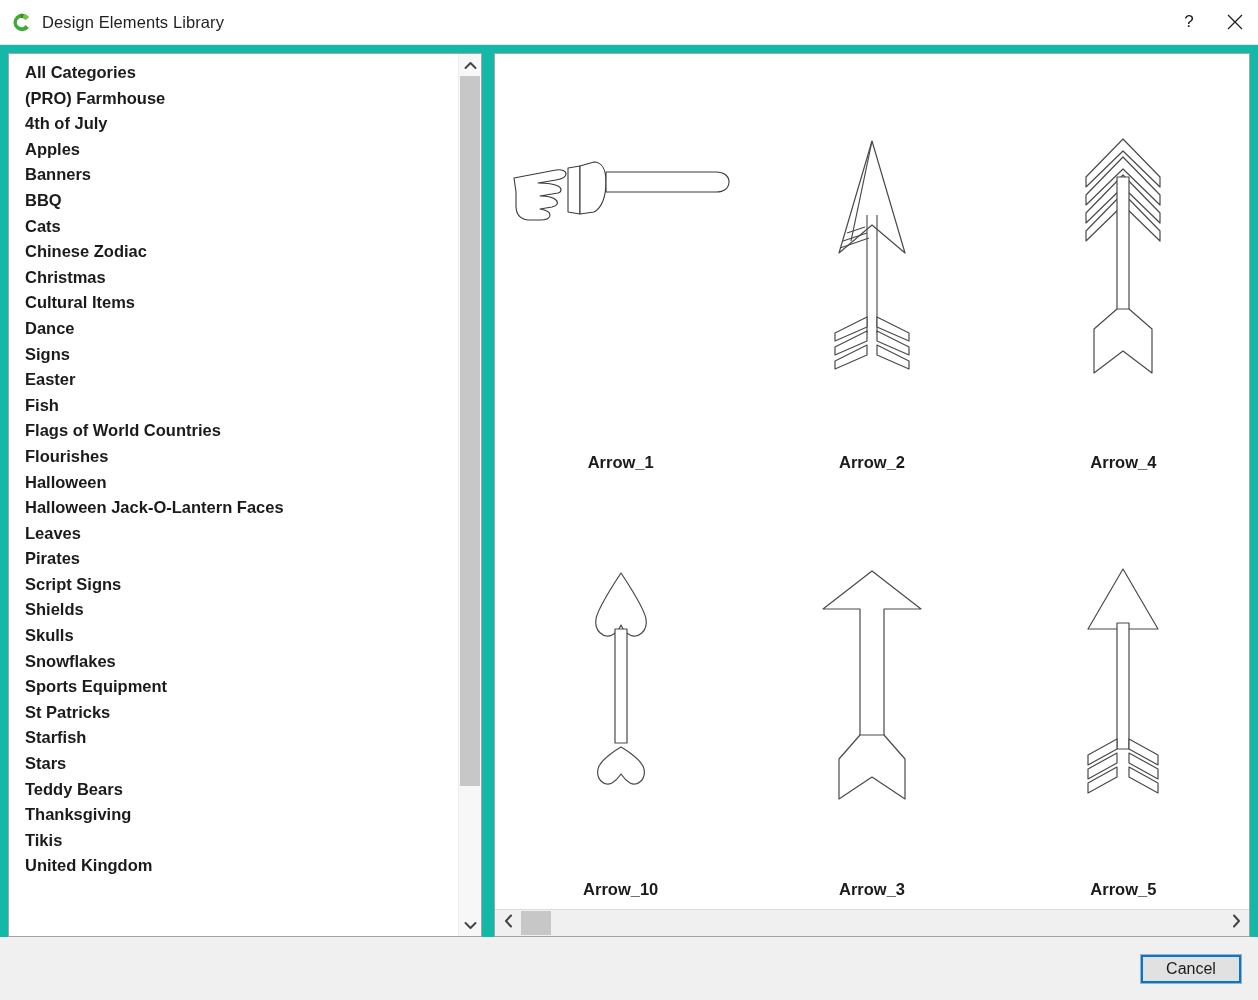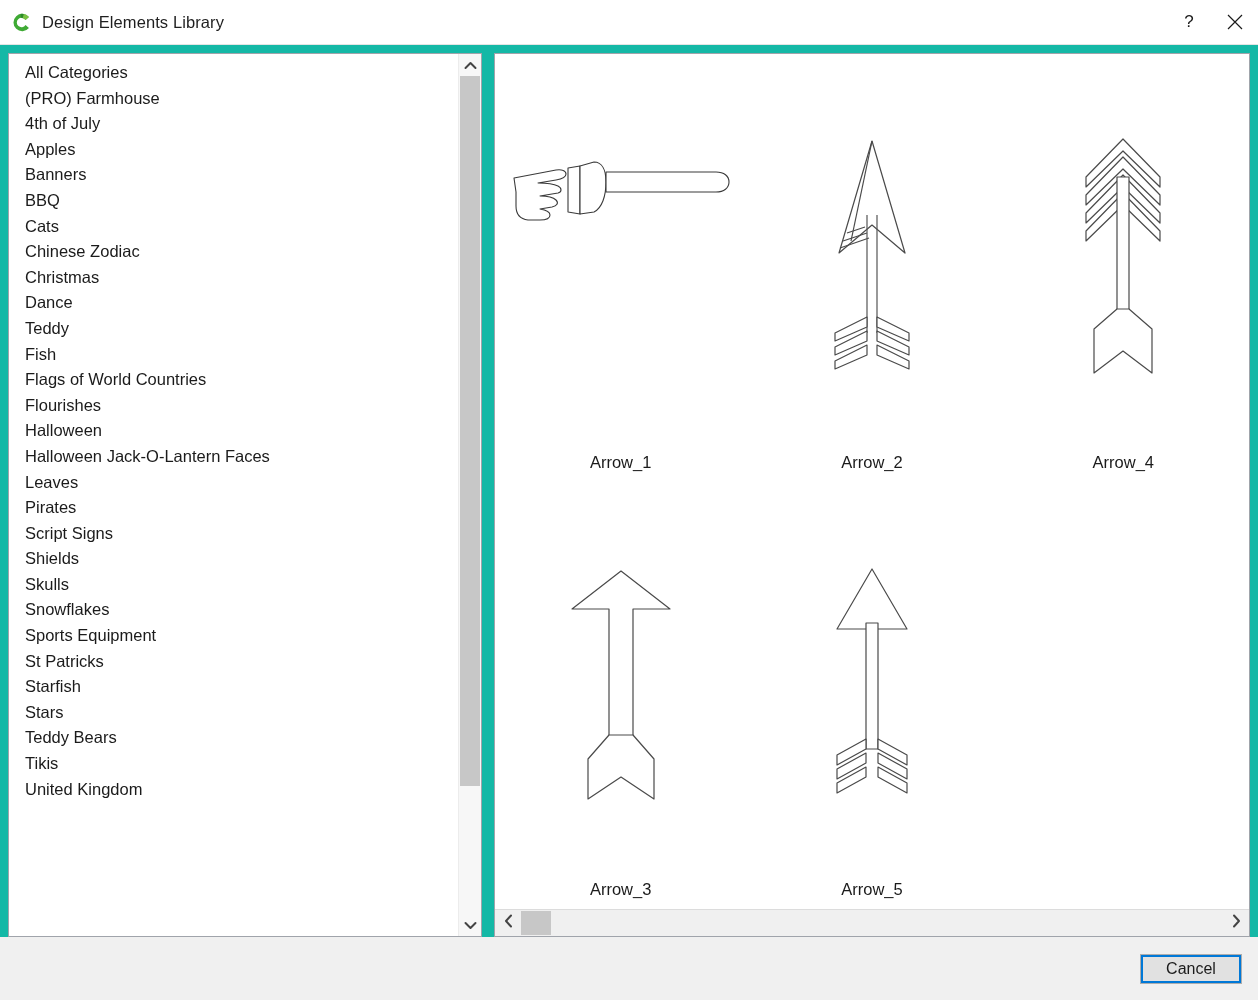--- a/index.html
+++ b/index.html
@@ -67,20 +67,21 @@
   }
   .title-btn svg { display: block; }
 
   
   .content {
     flex: 1;
     display: flex;
     padding: 8px 8px 0 8px;
     box-sizing: border-box;
     gap: 12px;
+    font-weight: bold;
   }
 
   
   .list-panel {
     width: 474px;
     min-width: 474px;
     background: #ffffff;
     border: 1px solid #a0a4ab;
     box-sizing: border-box;
     display: flex;
@@ -283,38 +284,41 @@
       <div class="list-inner" id="cat-list">
           <div class="cat-item">All Categories</div>
           <div class="cat-item">(PRO) Farmhouse</div>
           <div class="cat-item">4th of July</div>
           <div class="cat-item">Apples</div>
           <div class="cat-item">Banners</div>
           <div class="cat-item">BBQ</div>
           <div class="cat-item">Cats</div>
           <div class="cat-item">Chinese Zodiac</div>
           <div class="cat-item">Christmas</div>
+          <div class="cat-item">Cultural Items</div>
           <div class="cat-item">Dance</div>
-          <div class="cat-item">Teddy</div>
+          <div class="cat-item">Signs</div>
+          <div class="cat-item">Easter</div>
           <div class="cat-item">Fish</div>
           <div class="cat-item">Flags of World Countries</div>
           <div class="cat-item">Flourishes</div>
           <div class="cat-item">Halloween</div>
           <div class="cat-item">Halloween Jack-O-Lantern Faces</div>
           <div class="cat-item">Leaves</div>
           <div class="cat-item">Pirates</div>
           <div class="cat-item">Script Signs</div>
           <div class="cat-item">Shields</div>
           <div class="cat-item">Skulls</div>
           <div class="cat-item">Snowflakes</div>
           <div class="cat-item">Sports Equipment</div>
           <div class="cat-item">St Patricks</div>
           <div class="cat-item">Starfish</div>
           <div class="cat-item">Stars</div>
           <div class="cat-item">Teddy Bears</div>
+          <div class="cat-item">Thanksgiving</div>
           <div class="cat-item">Tikis</div>
           <div class="cat-item">United Kingdom</div>
         </div>
 
       <div class="vscroll">
         <div class="vs-arrow">
           <span>
             <svg width="13" height="9" viewBox="0 0 13 9">
               <path d="M1.5 7 L6.5 2 L11.5 7" stroke="#444" stroke-width="2" fill="none" stroke-linecap="round" stroke-linejoin="round"></path>
             </svg>
@@ -386,20 +390,34 @@
                 <path d="M55 38 L18 76 L18 86 L55 50 L92 86 L92 76 Z"></path>
                 <path d="M55 56 L18 94 L18 104 L55 68 L92 104 L92 94 Z"></path>
                 <path d="M49 40 L49 178 L61 178 L61 40 Z"></path>
                 <path d="M49 172 L26 192 L26 236 L55 214 L84 236 L84 192 L61 172 Z"></path>
               </g>
             </svg>
           </div>
           <div class="thumb-label">Arrow_4</div>
         </div>
 
+        <div class="thumb-cell">
+          <div class="thumb-art">
+            <svg width="90" height="230" viewBox="0 0 90 230">
+              <g stroke="#4a4a4a" stroke-width="1.2" fill="#ffffff" stroke-linejoin="round">
+                <path d="M45 4 C45 4 22 38 20 50 C18 62 28 70 36 66 C42 63 45 56 45 56
+                         C45 56 48 63 54 66 C62 70 72 62 70 50 C68 38 45 4 45 4 Z"></path>
+                <path d="M39 60 L39 174 L51 174 L51 60 Z"></path>
+                <path d="M45 178 C45 178 24 190 22 200 C20 210 28 218 36 214 C41 211 45 205 45 205
+                         C45 205 49 211 54 214 C62 218 70 210 68 200 C66 190 45 178 45 178 Z"></path>
+              </g>
+            </svg>
+          </div>
+          <div class="thumb-label">Arrow_10</div>
+        </div>
 
         <div class="thumb-cell">
           <div class="thumb-art">
             <svg width="110" height="230" viewBox="0 0 110 230">
               <g stroke="#4a4a4a" stroke-width="1.2" fill="#ffffff" stroke-linejoin="round">
                 <path d="M55 2 L6 40 L43 40 L43 170 L67 170 L67 40 L104 40 Z"></path>
                 <path d="M43 166 L22 190 L22 230 L55 208 L88 230 L88 190 L67 166 Z"></path>
               </g>
             </svg>
           </div>

